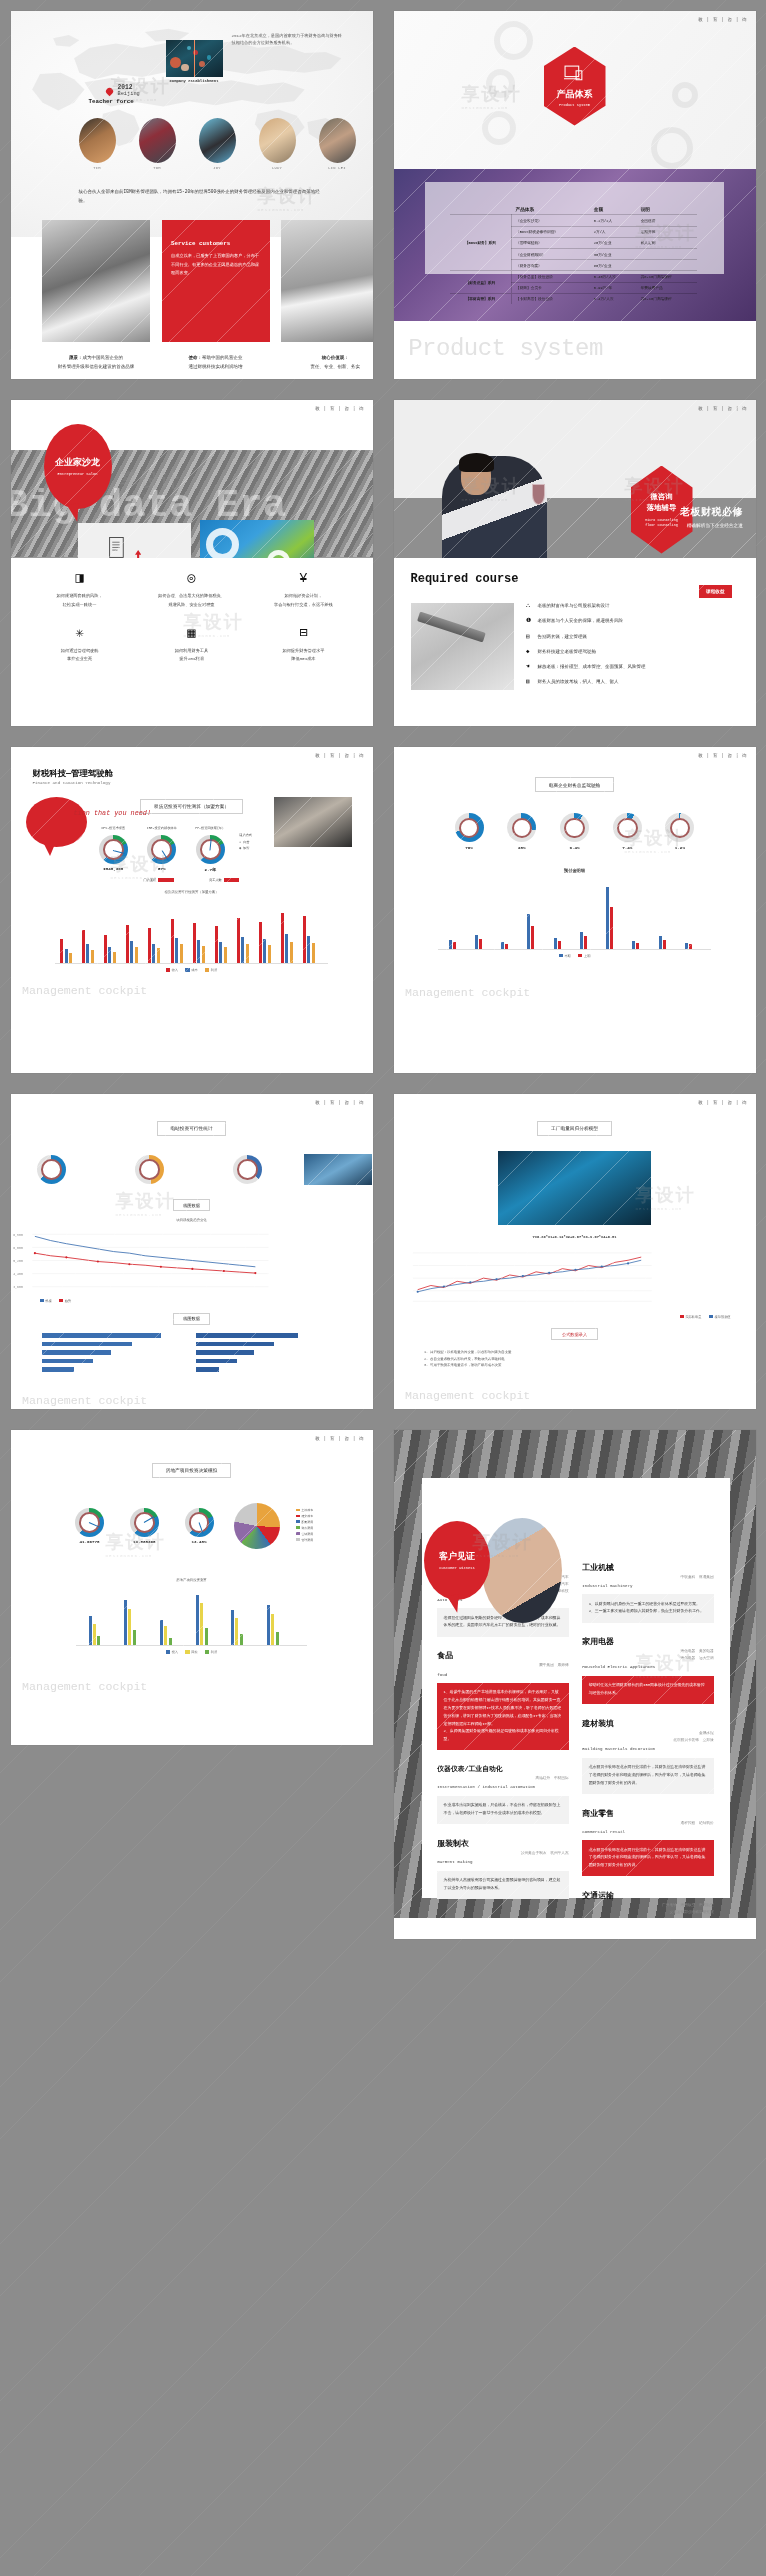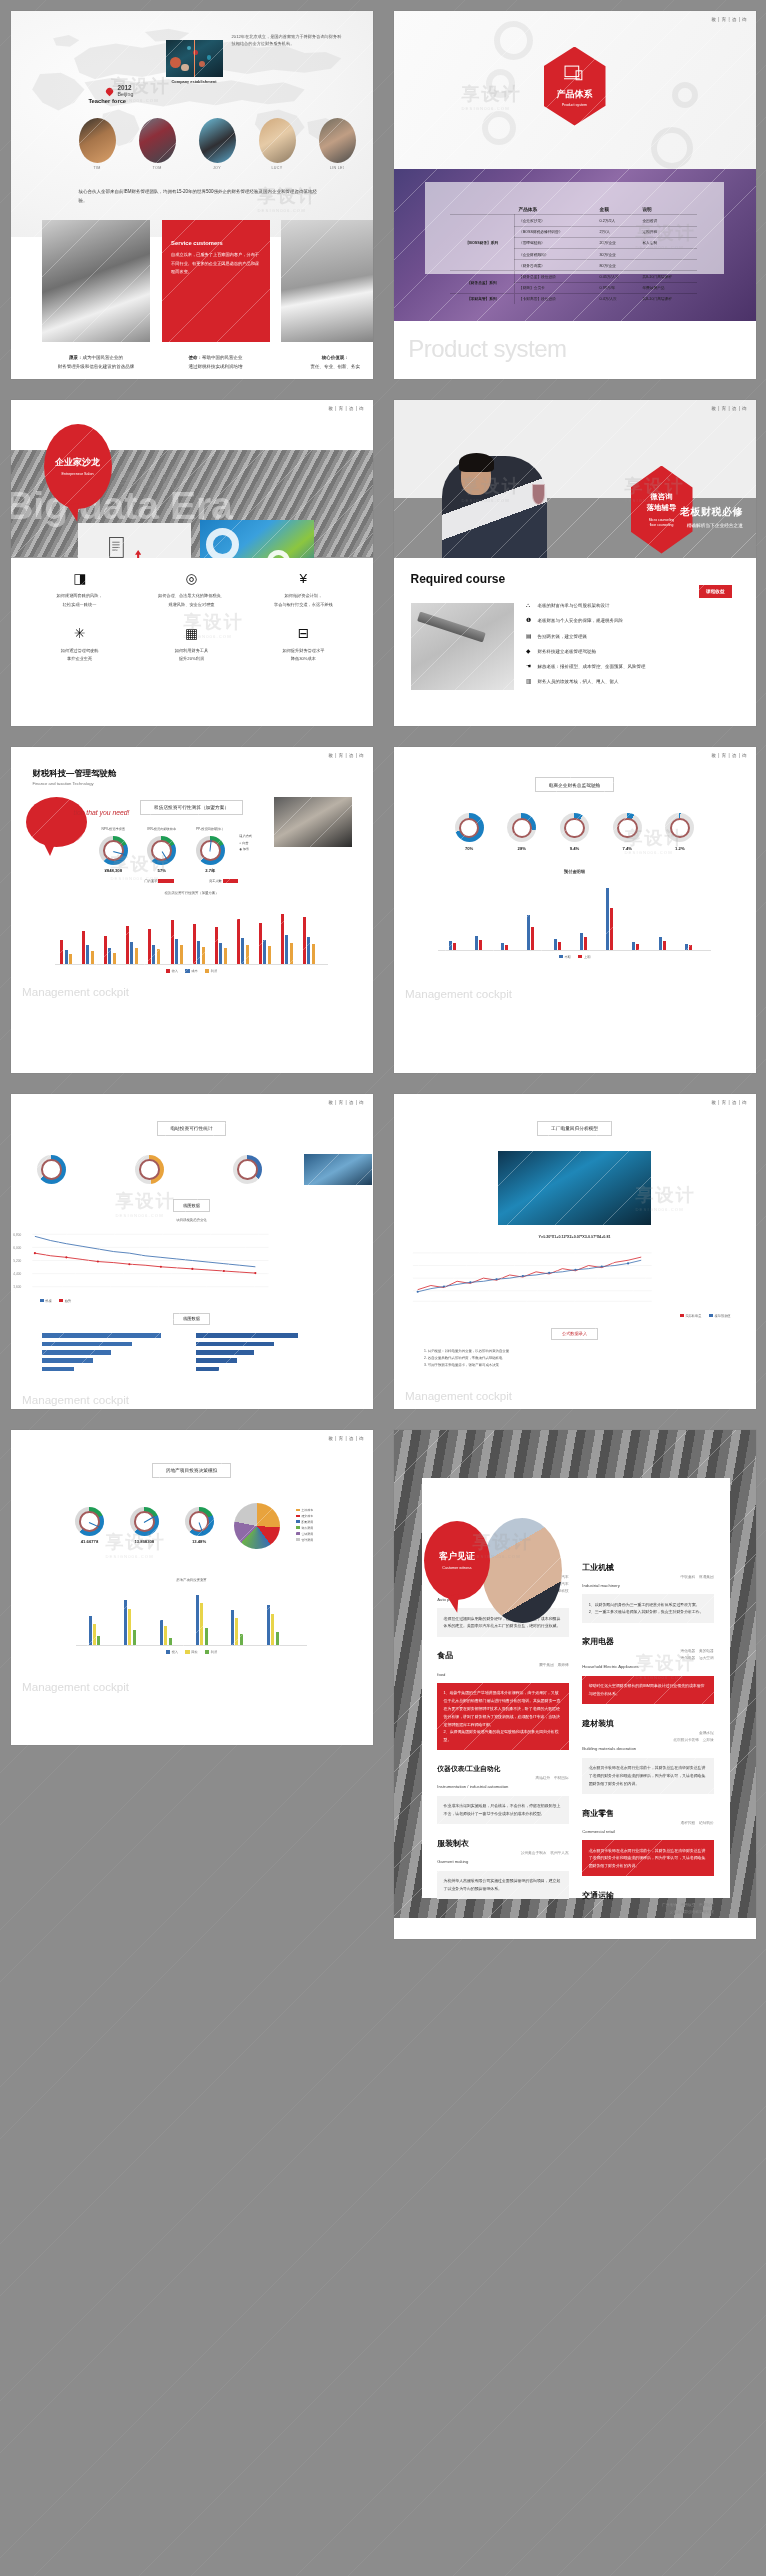--- a/index.html
+++ b/index.html
@@ -12,20 +12,21 @@
   
   .bg-stripes{
     position:absolute; inset:0;
     background-image:repeating-linear-gradient(-45deg, rgba(255,255,255,.055) 0 0.5px, transparent 0.5px 37px);
     pointer-events:none; z-index:0;
   }
   .grid{
     position:relative; z-index:1;
     display:grid; grid-template-columns:repeat(2,383px);
     grid-auto-rows:auto;
+    font-family:Liberation Mono, monospace;
   }
   .cell{ padding:10.5px; }
   .slide{
     position:relative; width:362px; background:#fff; overflow:hidden;
     box-shadow:0 0 0 0.5px rgba(0,0,0,.06);
   }
   .wm{
     position:absolute; inset:0; pointer-events:none; z-index:40;
     background-image:repeating-linear-gradient(-45deg, rgba(255,255,255,.28) 0 0.5px, transparent 0.5px 34px);
   }

